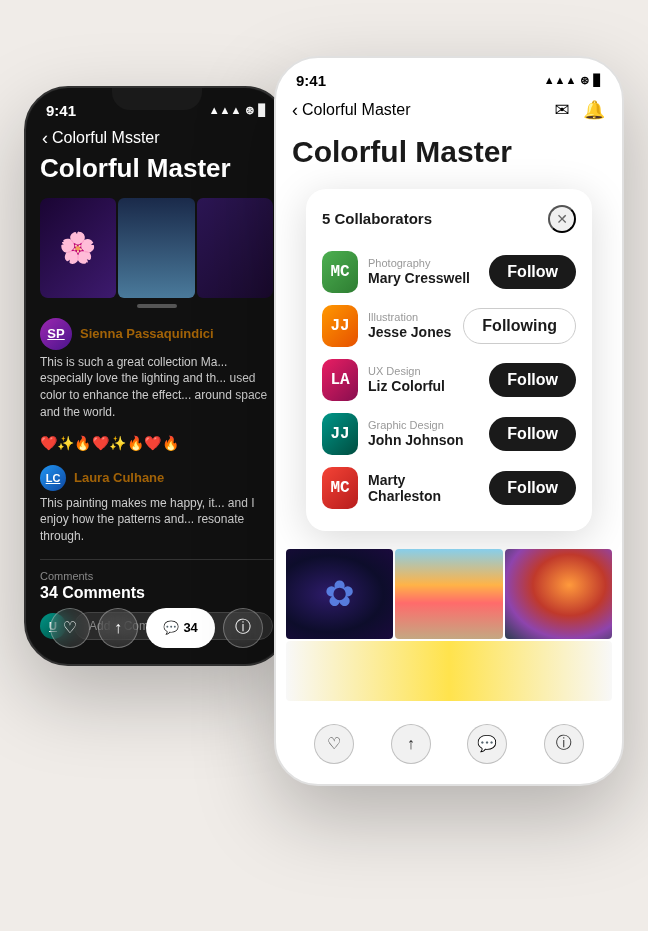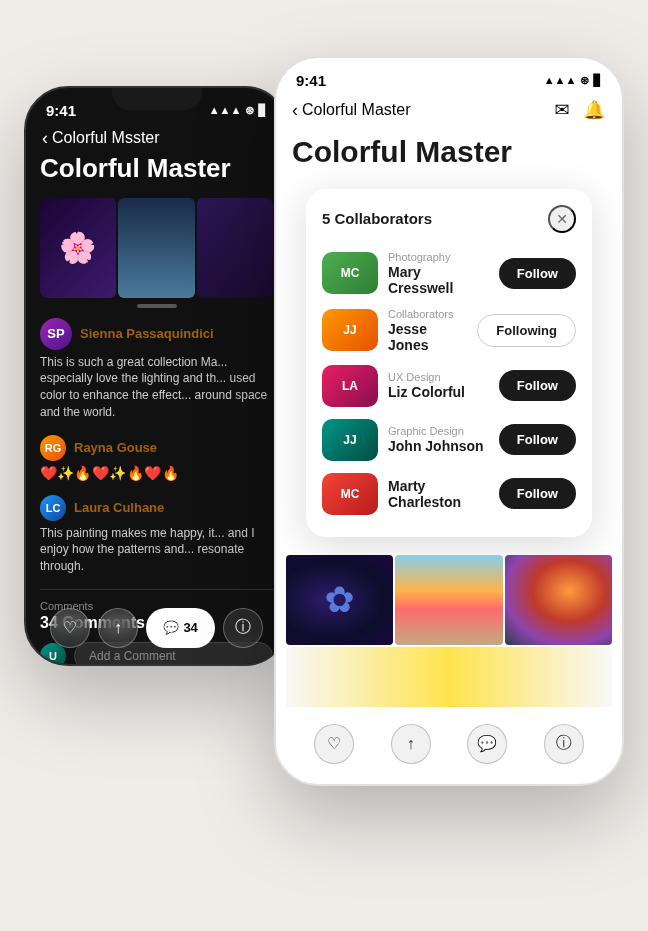--- a/index.html
+++ b/index.html
@@ -158,20 +158,21 @@
       border-radius: 50%;
       background: #555;
       overflow: hidden;
       flex-shrink: 0;
       display: flex;
       align-items: center;
       justify-content: center;
       font-size: 13px;
       font-weight: 600;
       color: white;
+      text-decoration: underline;
     }
 
     .avatar-sm {
       width: 26px;
       height: 26px;
       font-size: 11px;
     }
 
     .comment-username {
       font-size: 13px;
@@ -302,51 +303,52 @@
     }
 
     .collaborator-row {
       display: flex;
       align-items: center;
       gap: 10px;
       padding: 6px 0;
     }
 
     .collab-avatar {
-      width: 56px;
+      width: 36px;
       height: 42px;
       border-radius: 10px;
       overflow: hidden;
       flex-shrink: 0;
       display: flex;
       align-items: center;
       justify-content: center;
-      font-size: 12px;
+      font-size: 16px;
       font-weight: 700;
       color: white;
+      font-family: Liberation Mono, monospace;
     }
 
     .collab-info { flex: 1; }
 
     .collab-role {
       font-size: 11px;
       color: #999;
       margin-bottom: 1px;
     }
 
     .collab-name {
       font-size: 14px;
       font-weight: 600;
       color: #1a1a1a;
     }
 
     .follow-btn {
       padding: 8px 18px;
       border-radius: 22px;
-      font-size: 13px;
+      font-size: 16px;
       font-weight: 600;
       border: none;
       cursor: pointer;
     }
 
     .follow-btn-dark {
       background: #1a1a1a;
       color: #ffffff;
     }
 
@@ -505,24 +507,20 @@
 
         <div class="comment-item">
           <div class="comment-user">
             <div class="avatar av-purple">SP</div>
             <span class="comment-username">Sienna Passaquindici</span>
           </div>
           <div class="comment-text">This is such a great collection Ma... especially love the lighting and th... used color to enhance the effect... around space and the world.</div>
         </div>
 
         <div class="comment-item">
-          <div class="comment-user">
-            <div class="avatar av-orange avatar-sm">RG</div>
-            <span class="comment-username">Rayna Gouse</span>
-          </div>
           <div class="emoji-row">❤️✨🔥❤️✨🔥❤️🔥</div>
         </div>
 
         <div class="comment-item">
           <div class="comment-user">
             <div class="avatar av-blue avatar-sm">LC</div>
             <span class="comment-username">Laura Culhane</span>
           </div>
           <div class="comment-text">This painting makes me happy, it... and I enjoy how the patterns and... resonate through.</div>
         </div>
@@ -589,21 +587,21 @@
             <div class="collab-info">
               <div class="collab-role">Photography</div>
               <div class="collab-name">Mary Cresswell</div>
             </div>
             <button class="follow-btn follow-btn-dark">Follow</button>
           </div>
 
           <div class="collaborator-row">
             <div class="collab-avatar av-orange">JJ</div>
             <div class="collab-info">
-              <div class="collab-role">Collaborators</div>
+              <div class="collab-role">Illustration</div>
               <div class="collab-name">Jesse Jones</div>
             </div>
             <button class="follow-btn follow-btn-outline">Following</button>
           </div>
 
           <div class="collaborator-row">
             <div class="collab-avatar av-pink">LA</div>
             <div class="collab-info">
               <div class="collab-role">UX Design</div>
               <div class="collab-name">Liz Colorful</div>

